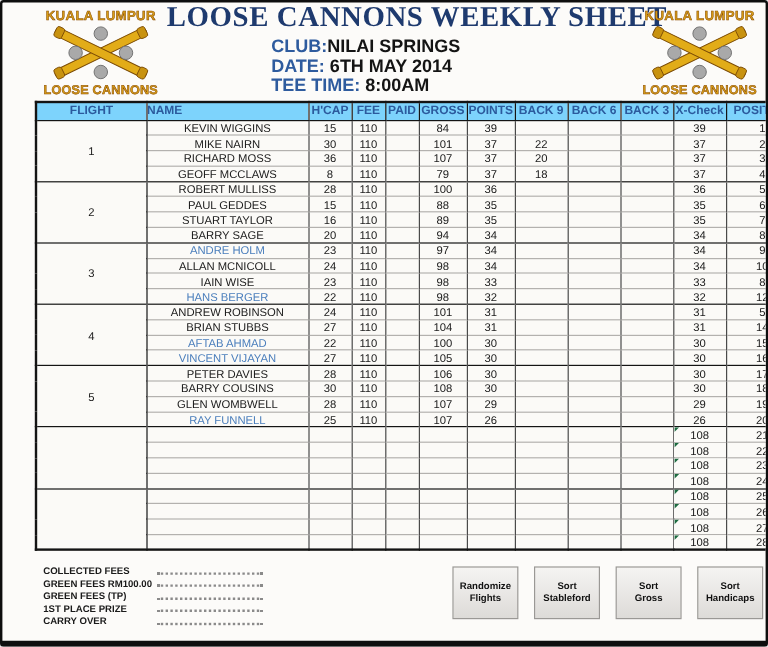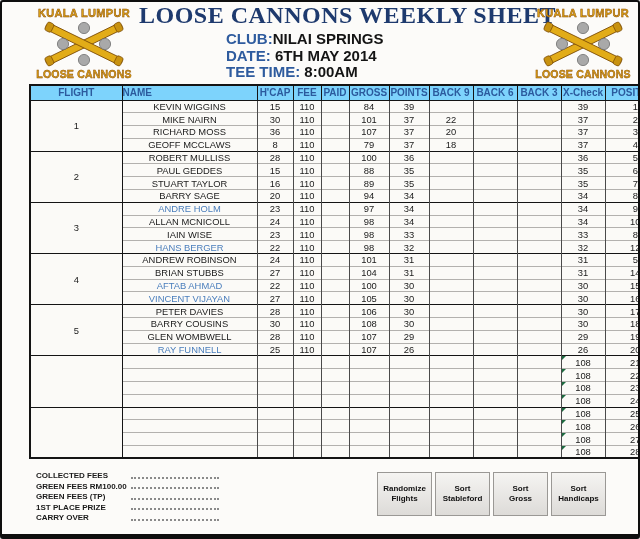--- a/index.html
+++ b/index.html
@@ -53,21 +53,21 @@
   td.tri::before{
     content:"";position:absolute;top:0;left:0;width:0;height:0;
     border-top:4px solid #1d6b40;border-right:4px solid transparent;
   }
   
   .footer{position:relative;height:76px;}
   .fees{position:absolute;left:7px;top:11px;}
   .fee-line{display:flex;align-items:center;height:10.6px;}
   .fee-label{width:95px;font-size:8px;font-weight:bold;color:#1a1a1a;white-space:nowrap;}
   .dots{display:inline-block;width:88px;height:6px;border-bottom:2px dotted #8a8a8a;}
-  .buttons{position:absolute;left:348px;top:13px;display:flex;gap:3px;}
+  .buttons{position:absolute;left:348px;top:13px;display:flex;gap:13px;}
   .xbtn{
     width:55px;height:44px;
     background:linear-gradient(#f5f4f2,#dddbd8);
     border:1px solid #9a9895;
     display:flex;flex-direction:column;align-items:center;justify-content:center;
     font-family:"Liberation Sans",sans-serif;font-size:8px;font-weight:bold;color:#111;
     line-height:1.3;padding:0;cursor:pointer;
   }
 </style>
 </head>

